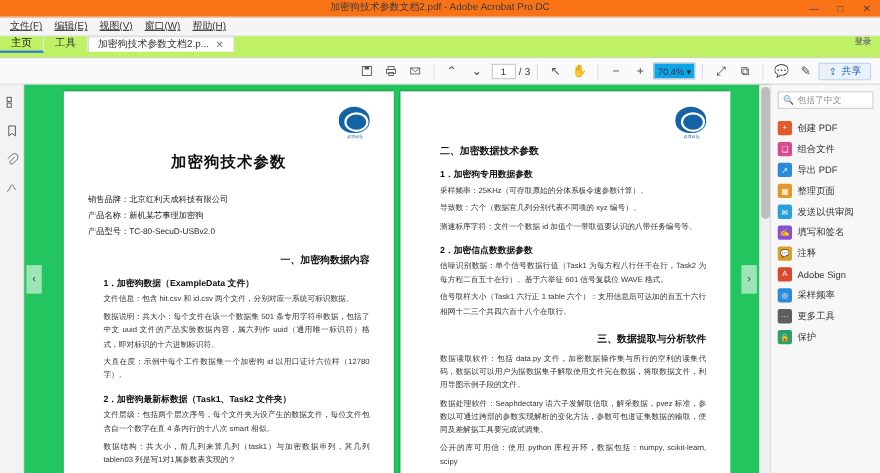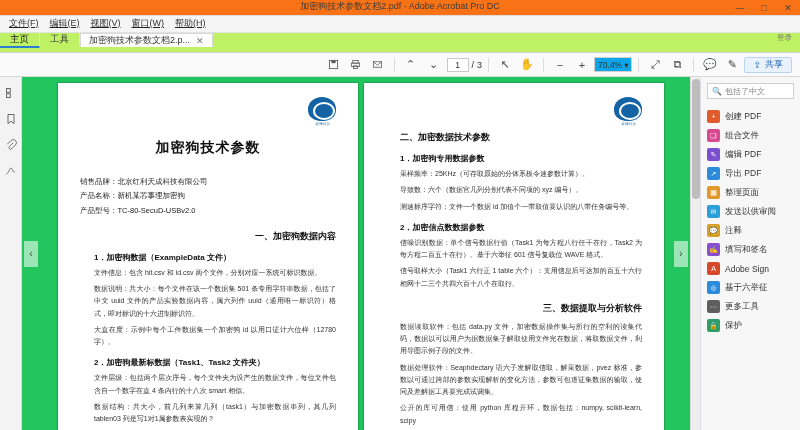--- a/index.html
+++ b/index.html
@@ -134,21 +134,21 @@
     display:flex; align-items:center; padding:0 4px; gap:3px; font-size:8px; color:#8a8a8a;
   }
   .tool-item {
     display:flex; align-items:center; gap:5px; padding:3px 6px; font-size:8.5px; color:#333;
   }
   .ti-ico { width:13px; height:13px; border-radius:2px; display:flex; align-items:center;
             justify-content:center; color:#fff; font-size:7px; flex:0 0 13px; }
   .rp-note {
     margin-top:auto; padding:6px; font-size:7.5px; color:#666; line-height:1.5;
   }
-  .statusline { font-size:7.5px; color:#777; }
+  .statusline { font-size:7.5px; color:#777;font-weight:bold; }
 </style>
 </head>
 <body>
 
 <div class="app">
 
   <div class="titlebar">
     <div class="title-text">加密狗技术参数文档2.pdf - Adobe Acrobat Pro DC</div>
     <div class="win-ctrls">
       <div class="win-btn">—</div>
@@ -318,50 +318,46 @@
 
       <div class="tool-item">
         <span class="ti-ico" style="background:#e05a2b">+</span>
         <span>创建 PDF</span>
       </div>
       <div class="tool-item">
         <span class="ti-ico" style="background:#d84a8f">❏</span>
         <span>组合文件</span>
       </div>
       <div class="tool-item">
-        <span class="ti-ico" style="background:#7a4fd0">✎</span>
-        <span>编辑 PDF</span>
-      </div>
-      <div class="tool-item">
         <span class="ti-ico" style="background:#2b8ad9">↗</span>
         <span>导出 PDF</span>
       </div>
       <div class="tool-item">
         <span class="ti-ico" style="background:#e09a2b">▦</span>
         <span>整理页面</span>
       </div>
       <div class="tool-item">
         <span class="ti-ico" style="background:#2b9fd9">✉</span>
         <span>发送以供审阅</span>
       </div>
       <div class="tool-item">
+        <span class="ti-ico" style="background:#8a4fd0">✍</span>
+        <span>填写和签名</span>
+      </div>
+      <div class="tool-item">
         <span class="ti-ico" style="background:#d6a02b">💬</span>
         <span>注释</span>
       </div>
       <div class="tool-item">
-        <span class="ti-ico" style="background:#8a4fd0">✍</span>
-        <span>填写和签名</span>
-      </div>
-      <div class="tool-item">
         <span class="ti-ico" style="background:#d64a2b">A</span>
         <span>Adobe Sign</span>
       </div>
       <div class="tool-item">
         <span class="ti-ico" style="background:#2b8ad9">◎</span>
-        <span>基于六举征</span>
+        <span>采样频率</span>
       </div>
       <div class="tool-item">
         <span class="ti-ico" style="background:#5f5f5f">⋯</span>
         <span>更多工具</span>
       </div>
       <div class="tool-item">
         <span class="ti-ico" style="background:#2f9e68">🔒</span>
         <span>保护</span>
       </div>
 

